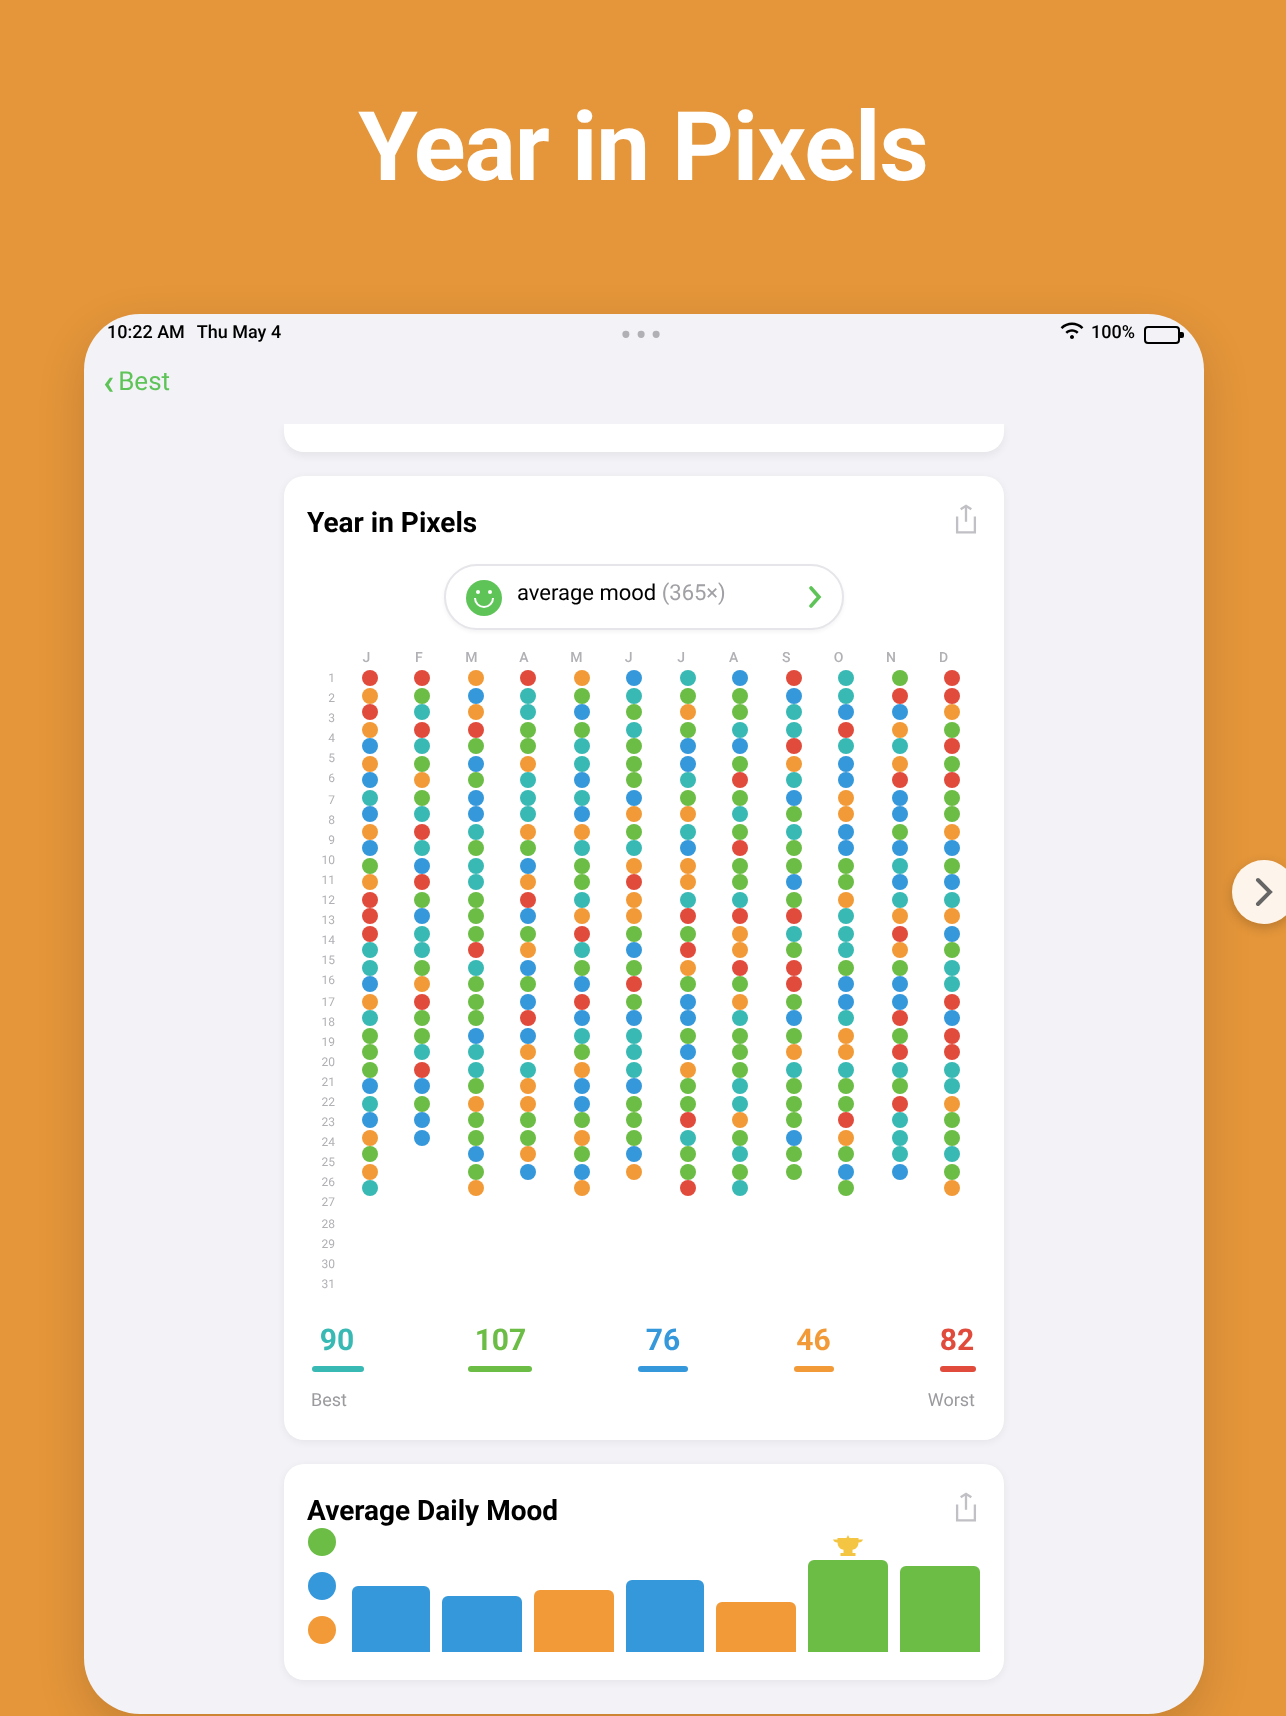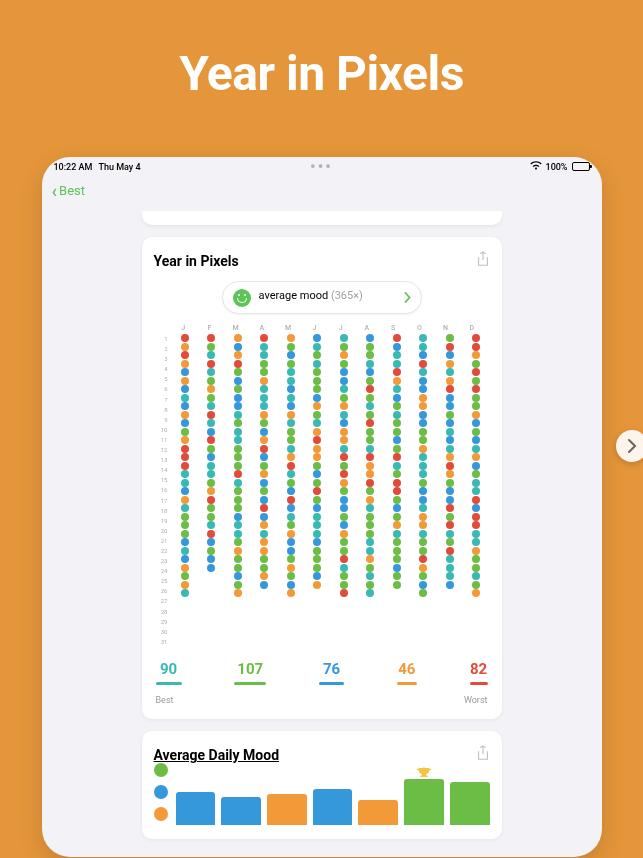--- a/index.html
+++ b/index.html
@@ -99,21 +99,21 @@
   .mood-counts { display:flex; justify-content:space-between; padding:14px 2px 4px;}
   .count-block { text-align:center; }
   .count-val { font-size:15px; font-weight:700; margin-bottom:4px;}
   .count-bar { height:3px; border-radius:2px; margin:0 auto;}
   .cnt1 .count-val{color:#39b9b4;} .cnt1 .count-bar{background:#39b9b4;width:26px;}
   .cnt2 .count-val{color:#6cbd45;} .cnt2 .count-bar{background:#6cbd45;width:32px;}
   .cnt3 .count-val{color:#3598db;} .cnt3 .count-bar{background:#3598db;width:25px;}
   .cnt4 .count-val{color:#f29a37;} .cnt4 .count-bar{background:#f29a37;width:20px;}
   .cnt5 .count-val{color:#e14b3c;} .cnt5 .count-bar{background:#e14b3c;width:18px;}
   .count-labels { display:flex; justify-content:space-between; font-size:9px; color:#9a9a9f; padding:6px 2px 0;}
-  .avg-card .card-header { margin-bottom:0;text-decoration:underline;}
+  .avg-card .card-header { margin-bottom:0;}
   .avg-chart { display:flex; align-items:flex-end; gap:6px; height:60px; position:relative; padding-left:22px;}
   .avg-faces { position:absolute; left:0; top:-2px; display:flex; flex-direction:column; gap:8px;}
   .tiny-face { width:14px; height:14px; border-radius:50%;}
   .avg-bar { flex:1; border-radius:3px 3px 0 0; position:relative;}
   .b-blue { background:#3598db;}
   .b-orange { background:#f29a37;}
   .b-green { background:#6cbd45;}
   .trophy { position:absolute; top:-14px; left:50%; transform:translateX(-50%); color:#f4c542; font-size:16px;}
   .carousel-arrow { position:absolute; right:-5px; top:430px; width:32px; height:32px; border-radius:50%; background:rgba(255,255,255,0.9); box-shadow:0 2px 6px rgba(0,0,0,0.2); display:flex; align-items:center; justify-content:center; color:#555; cursor:pointer;}
 </style>

